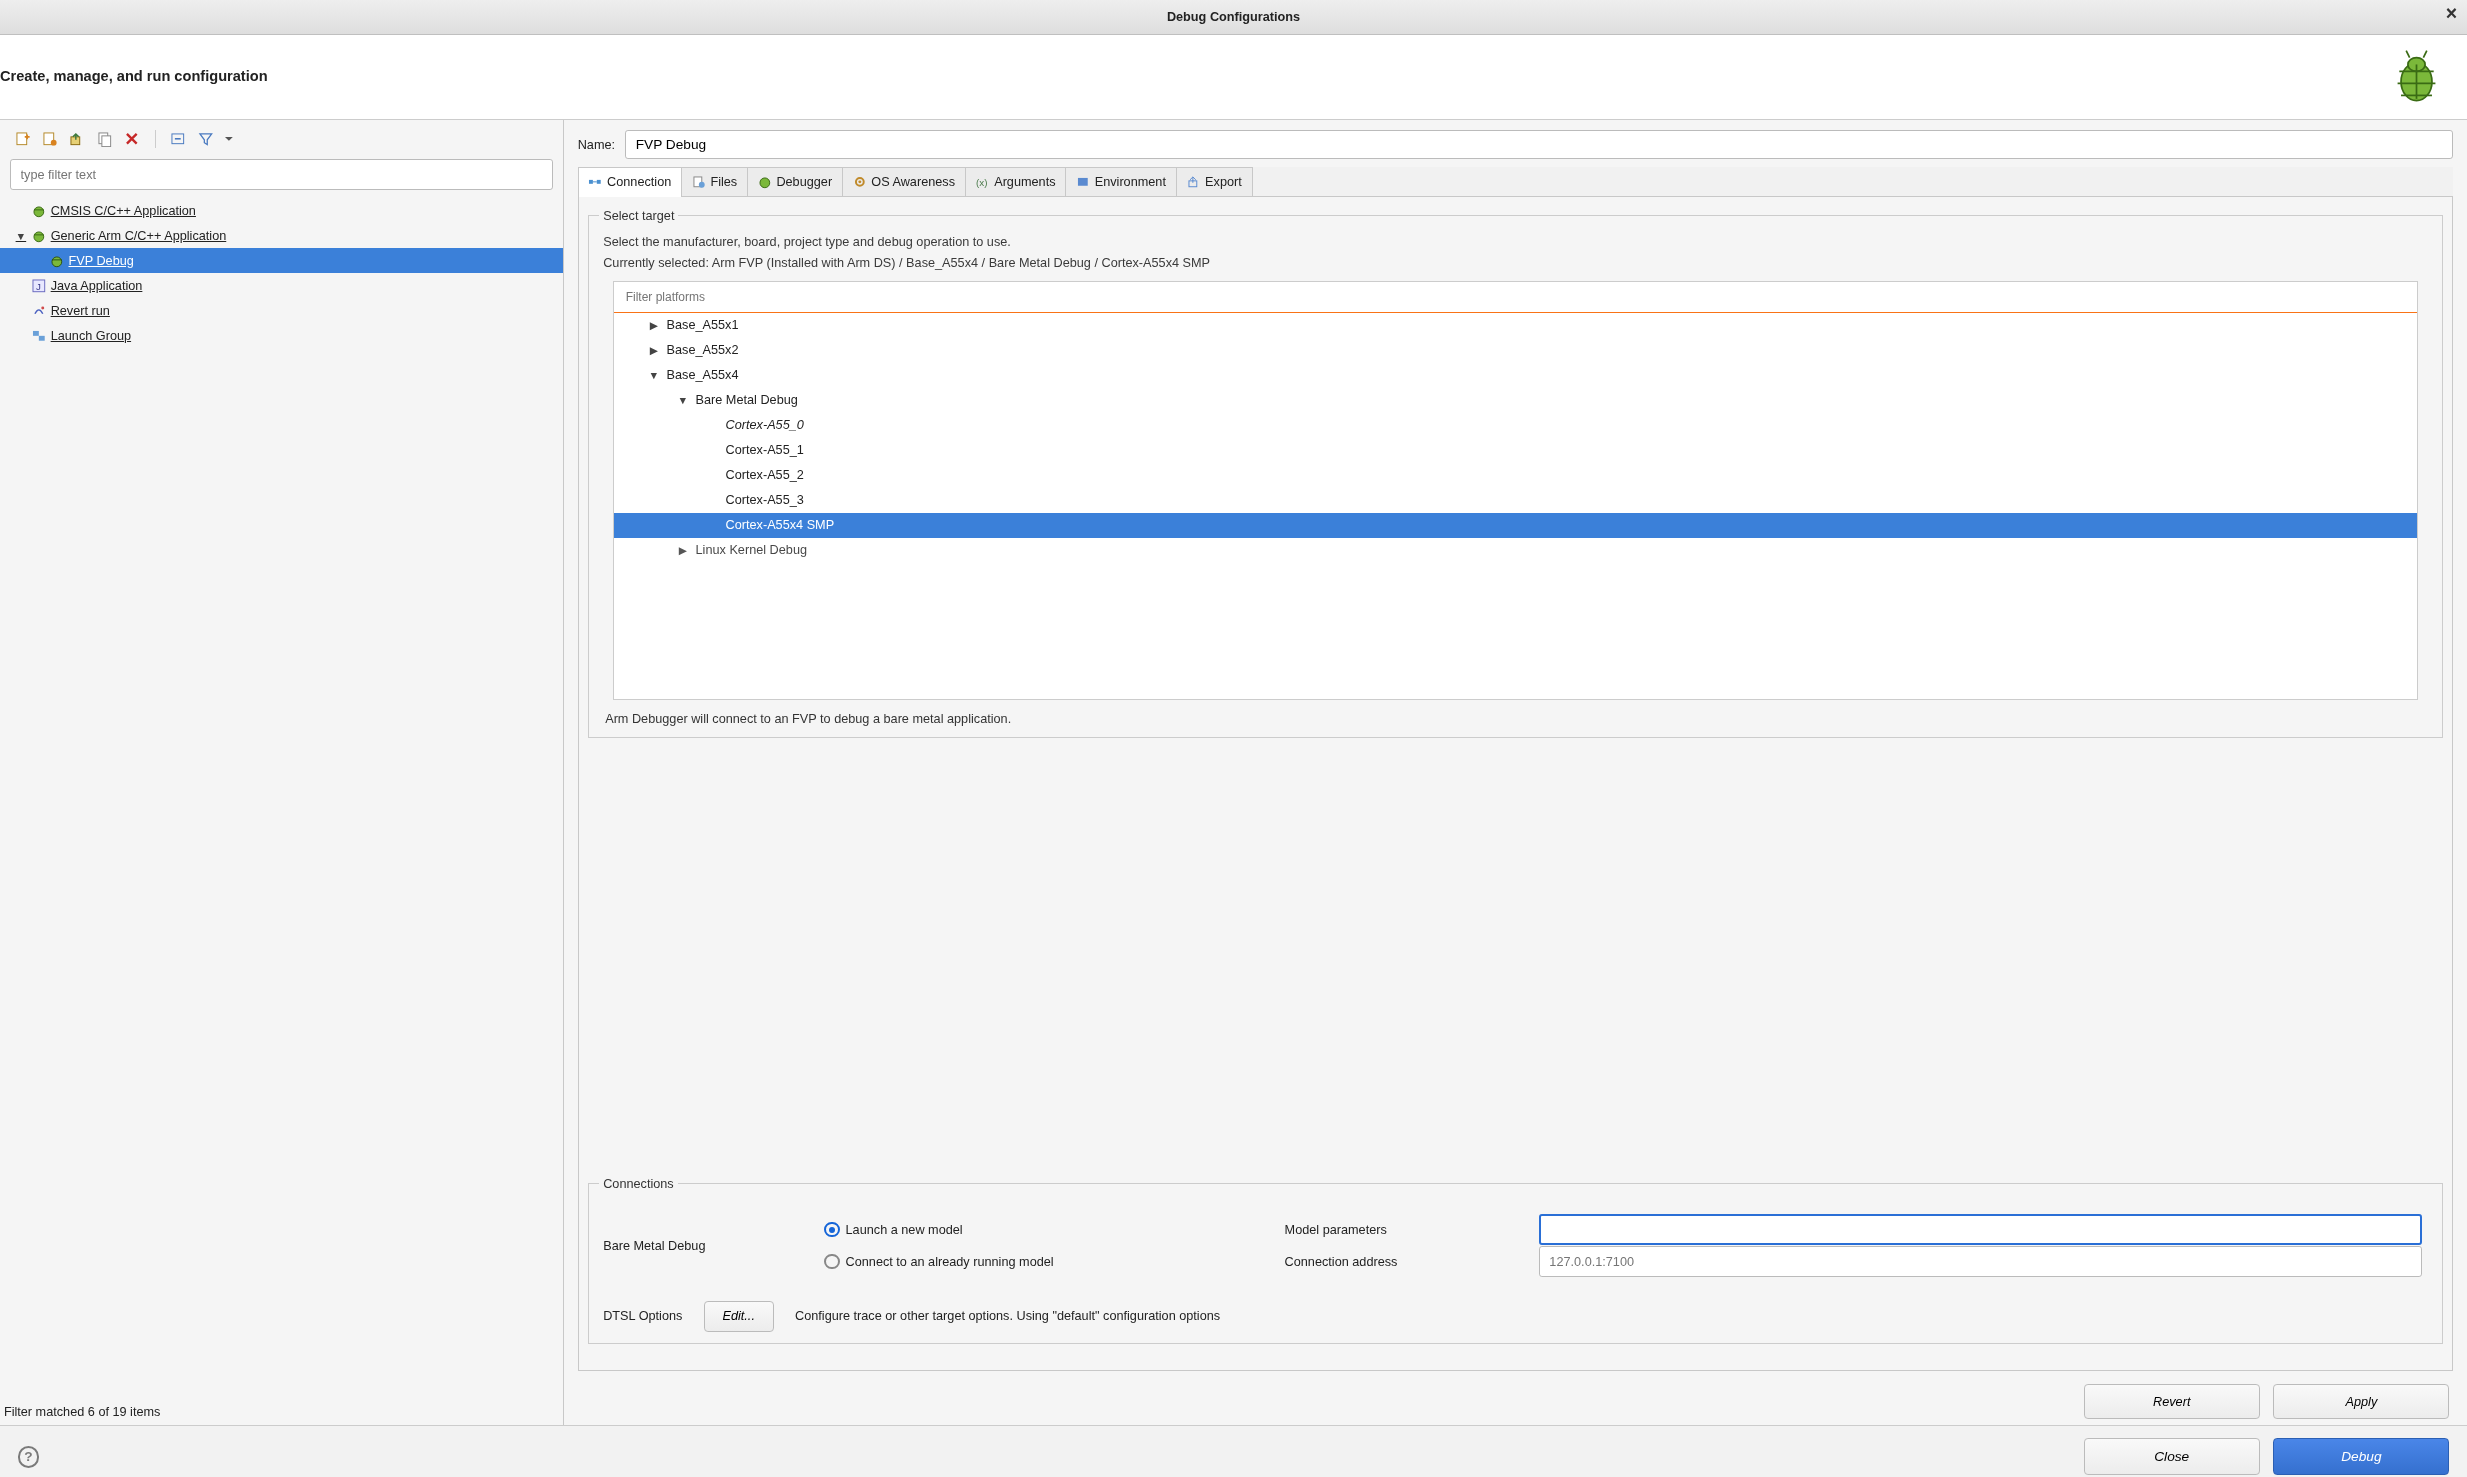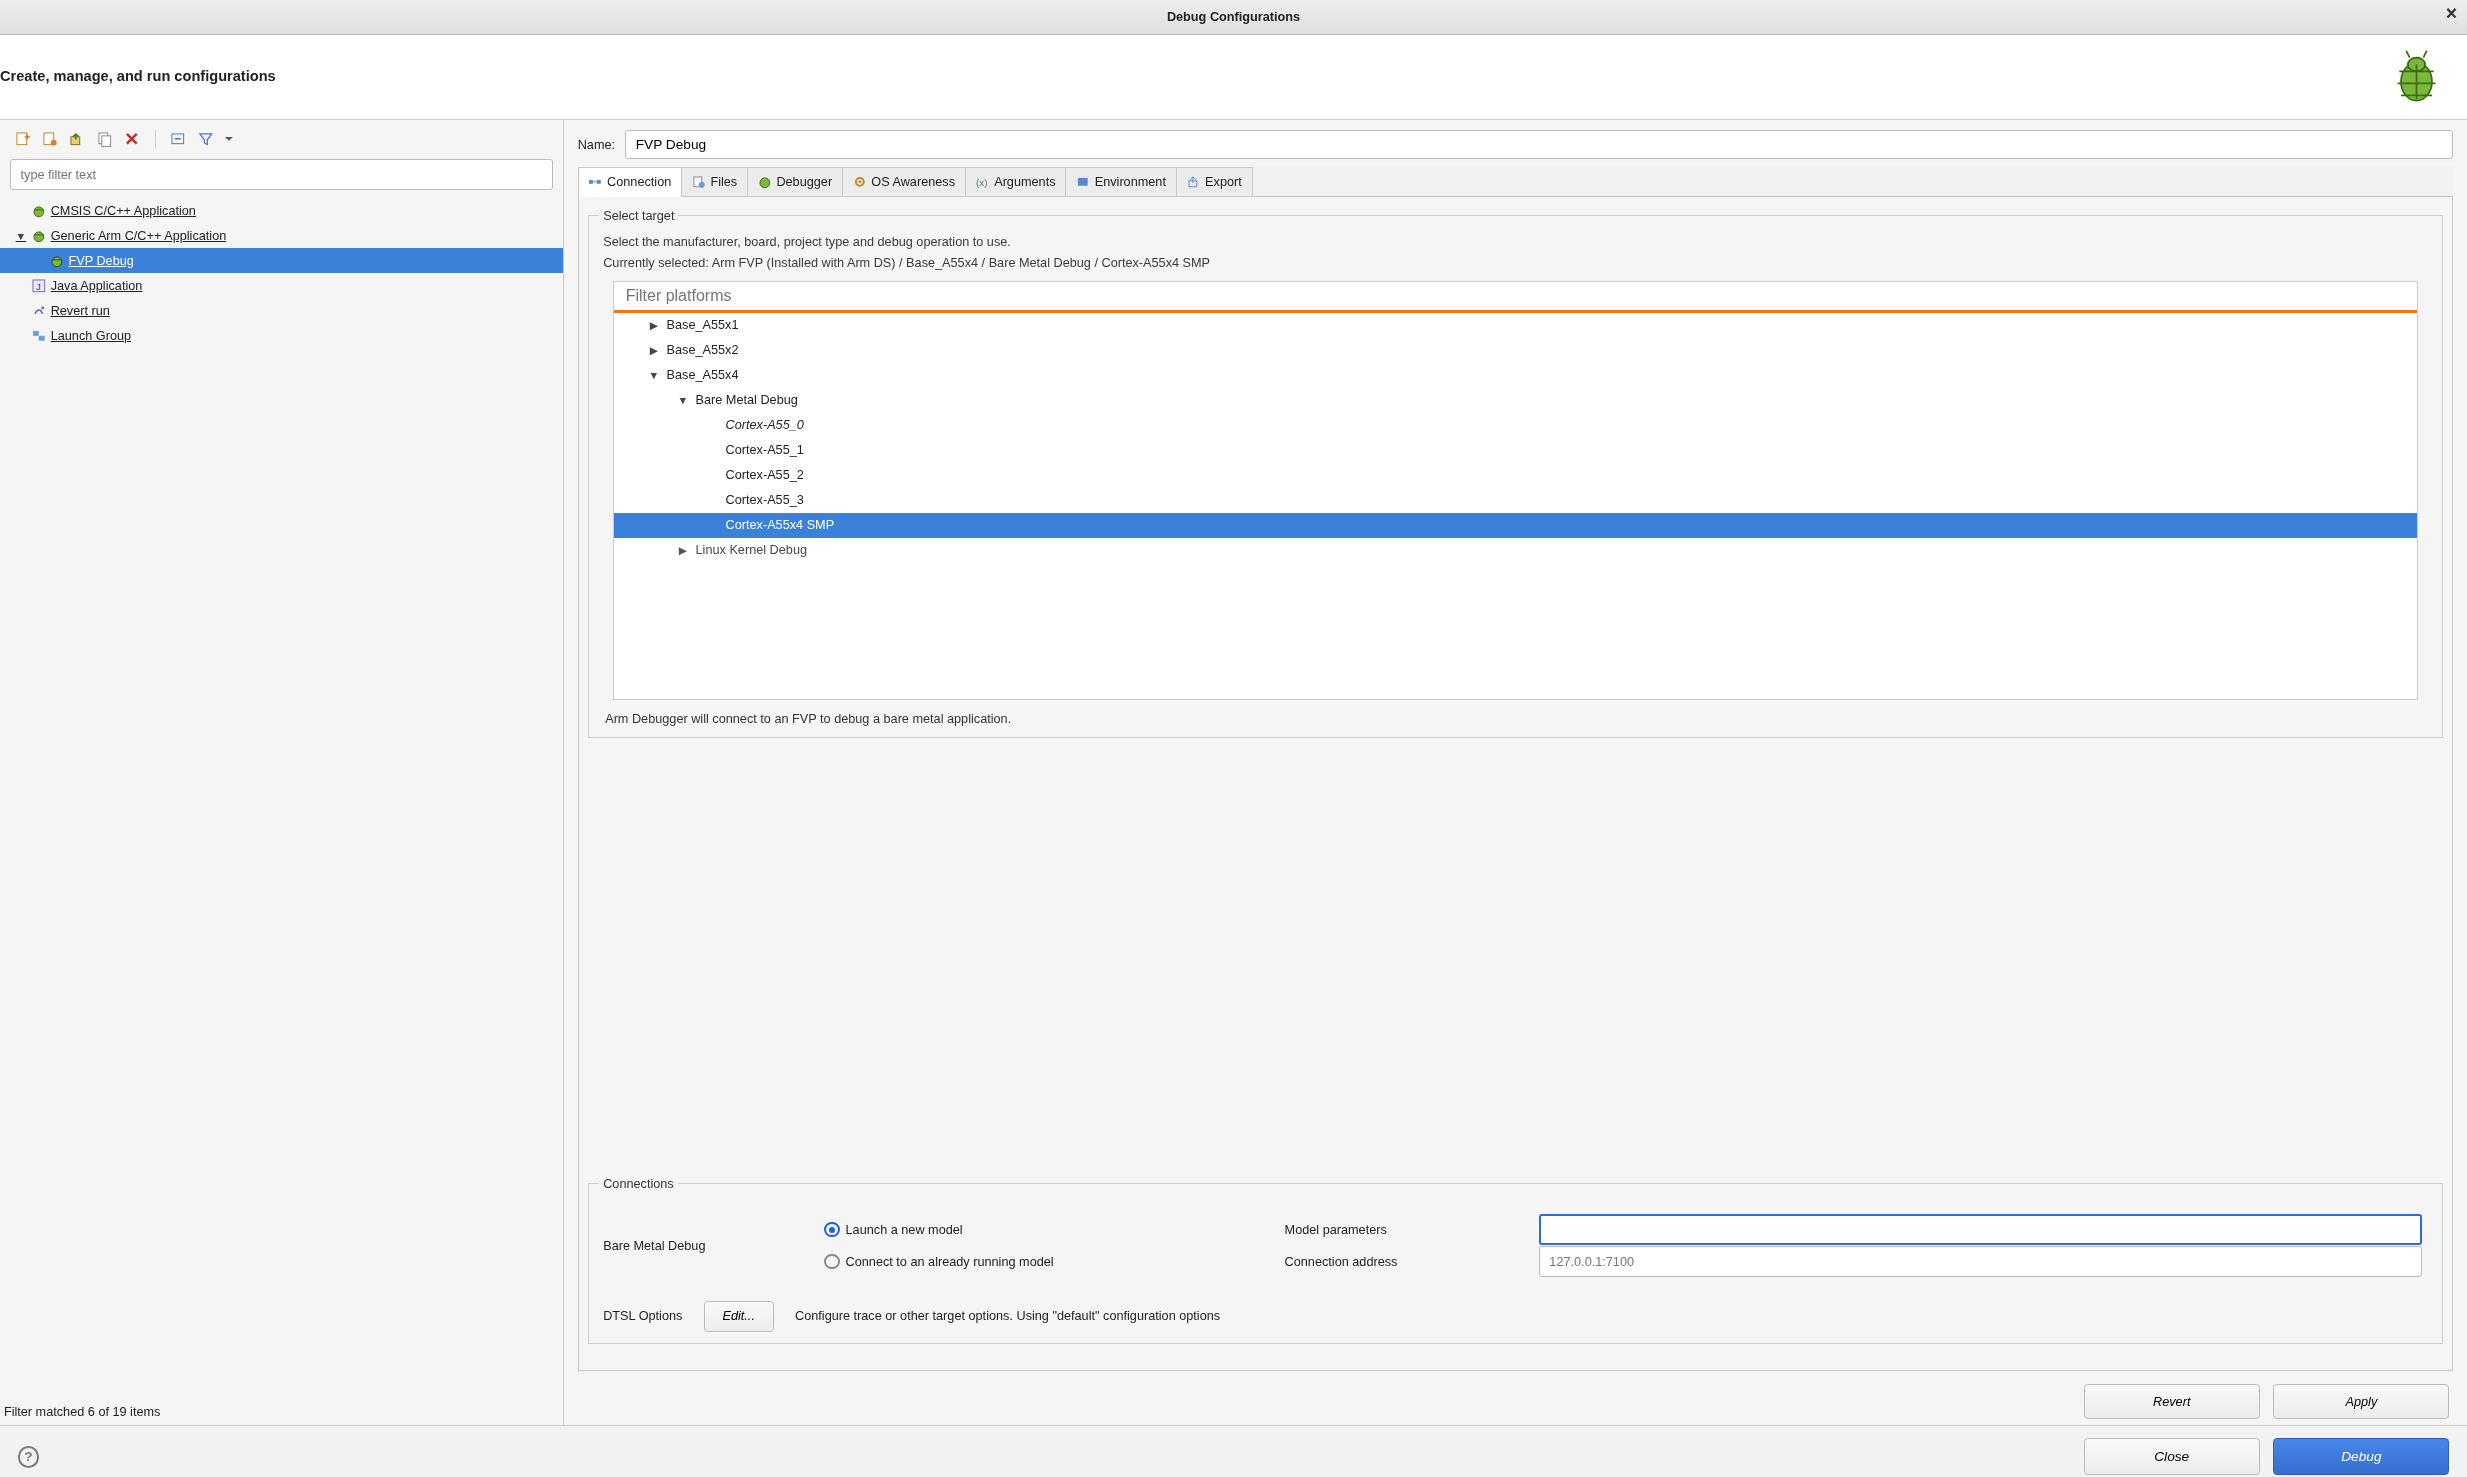--- a/index.html
+++ b/index.html
@@ -204,24 +204,24 @@
     .platform-box {
       border: 1px solid #ccc;
       background: #fff;
       margin: 0 13.7px 2px 13.7px;
       height: 419px;
       overflow: hidden;
     }
     .platform-filter {
       width: calc(100% - 0px);
       border: none;
-      border-bottom: 3px solid #f97316;
+      border-bottom: 1px solid #f97316;
       height: 31px;
       padding: 3.9px 11.7px;
-      font-size: 16px;
+      font-size: 12px;
       color: #888;
       outline: none;
     }
     .ptree { font-size: 12.7px; }
     .ptree-item {
       display: flex;
       align-items: center;
       height: 25px;
       cursor: pointer;
     }
@@ -345,21 +345,21 @@
   </style>
 </head>
 <body>
 
 <div class="titlebar">
   <span>Debug Configurations</span>
   <span class="close-x">×</span>
 </div>
 
 <div class="header">
-  <div class="header-text">Create, manage, and run configurations</div>
+  <div class="header-text">Create, manage, and run configuration</div>
   <svg class="bug-icon" viewBox="0 0 64 64">
     <ellipse cx="32" cy="38" rx="18" ry="22" fill="#7bb83a" stroke="#3a6b14" stroke-width="2"></ellipse>
     <ellipse cx="32" cy="18" rx="10" ry="8" fill="#7bb83a" stroke="#3a6b14" stroke-width="2"></ellipse>
     <line x1="32" y1="18" x2="32" y2="58" stroke="#3a6b14" stroke-width="2"></line>
     <line x1="12" y1="26" x2="52" y2="26" stroke="#3a6b14" stroke-width="2"></line>
     <line x1="10" y1="40" x2="54" y2="40" stroke="#3a6b14" stroke-width="2"></line>
     <line x1="14" y1="54" x2="50" y2="54" stroke="#3a6b14" stroke-width="2"></line>
     <line x1="24" y1="10" x2="20" y2="2" stroke="#3a6b14" stroke-width="2"></line>
     <line x1="40" y1="10" x2="44" y2="2" stroke="#3a6b14" stroke-width="2"></line>
   </svg>

